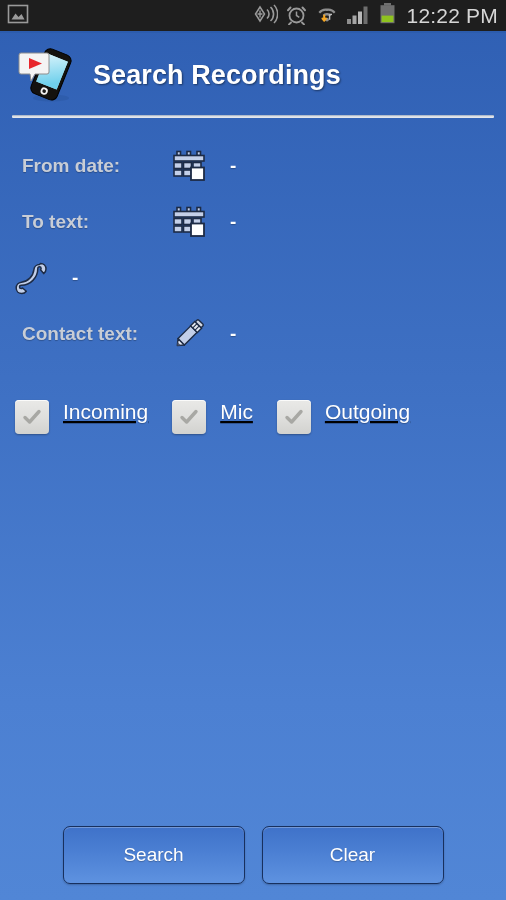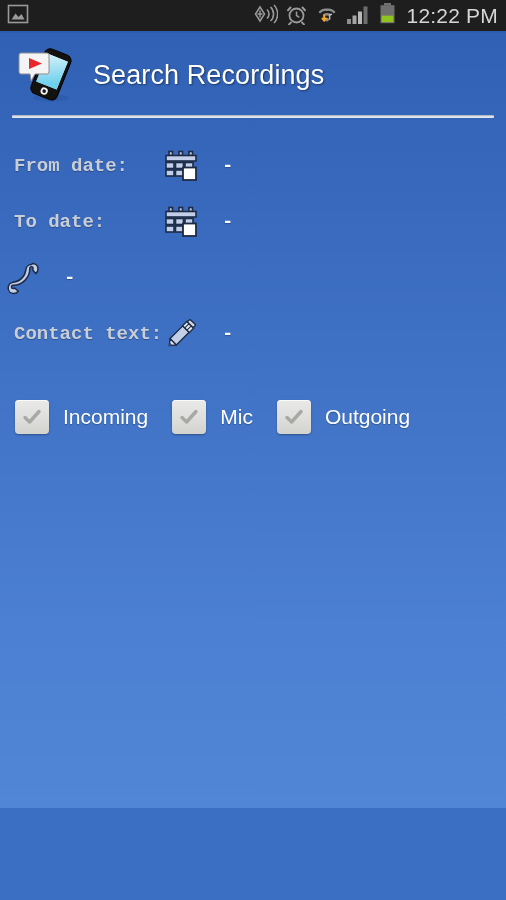--- a/index.html
+++ b/index.html
@@ -12,21 +12,21 @@
   }
 
   body {
     background: #3a6fc4;
   }
 
   
   #app {
     position: relative;
     width: 506px;
-    height: 808px;
+    height: 900px;
     background: linear-gradient(to bottom, #2f5fb3 0%, #3e70c3 42%, #4c80d2 78%, #5186d6 100%);
   }
 
   
   .status-bar {
     position: relative;
     height: 33px;
     background: #1e1e1e;
     display: flex;
     align-items: center;
@@ -55,42 +55,41 @@
     position: relative;
     height: 84px;
     display: flex;
     align-items: center;
     padding-left: 17px;
   }
   .app-logo { width: 62px; height: 62px; flex: 0 0 auto; }
   .app-title {
     color: #ffffff;
     font-size: 27px;
-    font-weight: normal;
+    font-weight: bold;
     margin-left: 14px;
     text-shadow: 1px 1px 2px rgba(0,0,0,0.45);
     letter-spacing: 0.1px;
   }
   .header-divider {
     position: absolute;
     left: 12px;
     right: 12px;
     top: 115px;
     height: 3px;
     background: linear-gradient(to bottom, #97a7bd 0%, #d9dde4 45%, #e8ebf0 100%);
     border-radius: 1px;
   }
 
   
   .form-area {
     position: absolute;
     top: 138px;
-    left: 0;
+    left: 8px;
     right: 0;
-    font-family: Liberation Mono, monospace;
   }
   .form-row {
     position: relative;
     height: 56px;
     display: flex;
     align-items: center;
   }
   .row-label {
     color: #c8cdd6;
     font-size: 19px;
@@ -119,22 +118,23 @@
     position: absolute;
     top: 400px;
     left: 0;
     right: 0;
     display: flex;
     align-items: center;
     padding-left: 15px;
   }
   .checkbox-item {
     display: flex;
-    align-items: center;
+    align-items: flex-start;
     margin-right: 24px;
+    text-decoration: underline;
   }
   .cb-box {
     width: 34px;
     height: 34px;
     border-radius: 4px;
     background: linear-gradient(to bottom, #e9e9e7 0%, #dededc 55%, #d2d2cf 100%);
     box-shadow: 0 1px 2px rgba(0,0,0,0.3), inset 0 1px 0 rgba(255,255,255,0.8);
     display: flex;
     align-items: center;
     justify-content: center;
@@ -292,21 +292,21 @@
             <rect x="4" y="23" width="8" height="6"></rect>
             <rect x="13.5" y="23" width="8" height="6"></rect>
           </g>
           <rect x="21" y="20.5" width="13" height="12.5" fill="#ffffff" stroke="#1d2b45" stroke-width="1.8"></rect>
         </svg>
       </span>
       <span class="row-value">-</span>
     </div>
 
     <div class="form-row">
-      <span class="row-label">To date:</span>
+      <span class="row-label">To text:</span>
       <span class="row-icon">
         <svg width="38" height="38" viewBox="0 0 38 38">
           <g stroke="#1d2b45" stroke-width="1.6" fill="#c3cfe8">
             <rect x="7" y="4.5" width="3.5" height="4"></rect>
             <rect x="17" y="4.5" width="3.5" height="4"></rect>
             <rect x="27" y="4.5" width="3.5" height="4"></rect>
             <rect x="4" y="8.5" width="30" height="5.5"></rect>
             <rect x="4" y="15.5" width="8" height="6"></rect>
             <rect x="13.5" y="15.5" width="8" height="6"></rect>
             <rect x="23" y="15.5" width="8" height="6"></rect>
@@ -373,14 +373,18 @@
     <label class="checkbox-item">
       <span class="cb-box">
         <svg width="22" height="22" viewBox="0 0 22 22">
           <path d="M4 11.5 L8.6 16 L18 5.5" fill="none" stroke="#a8a8a4" stroke-width="3.4" stroke-linecap="round" stroke-linejoin="round"></path>
         </svg>
       </span>
       <span class="cb-label">Outgoing</span>
     </label>
   </div>
 
+  <div class="button-bar">
+    <button class="btn">Search</button>
+    <button class="btn">Clear</button>
+  </div>
 
 </div>
 
 </body></html>

